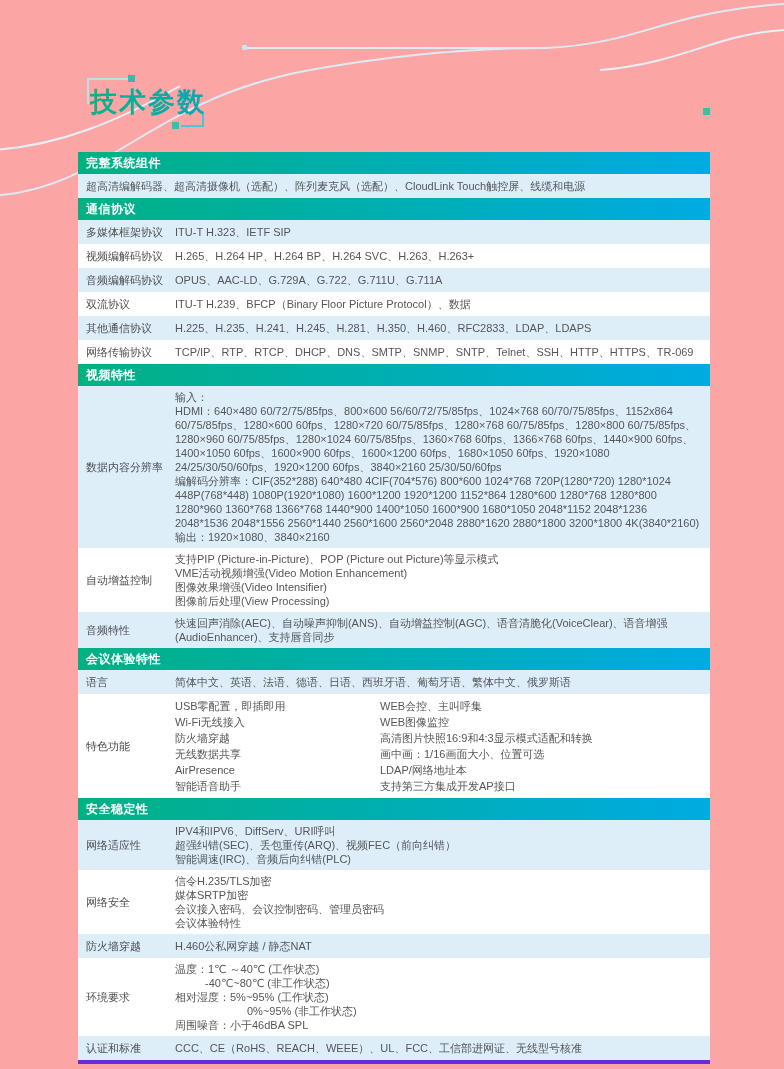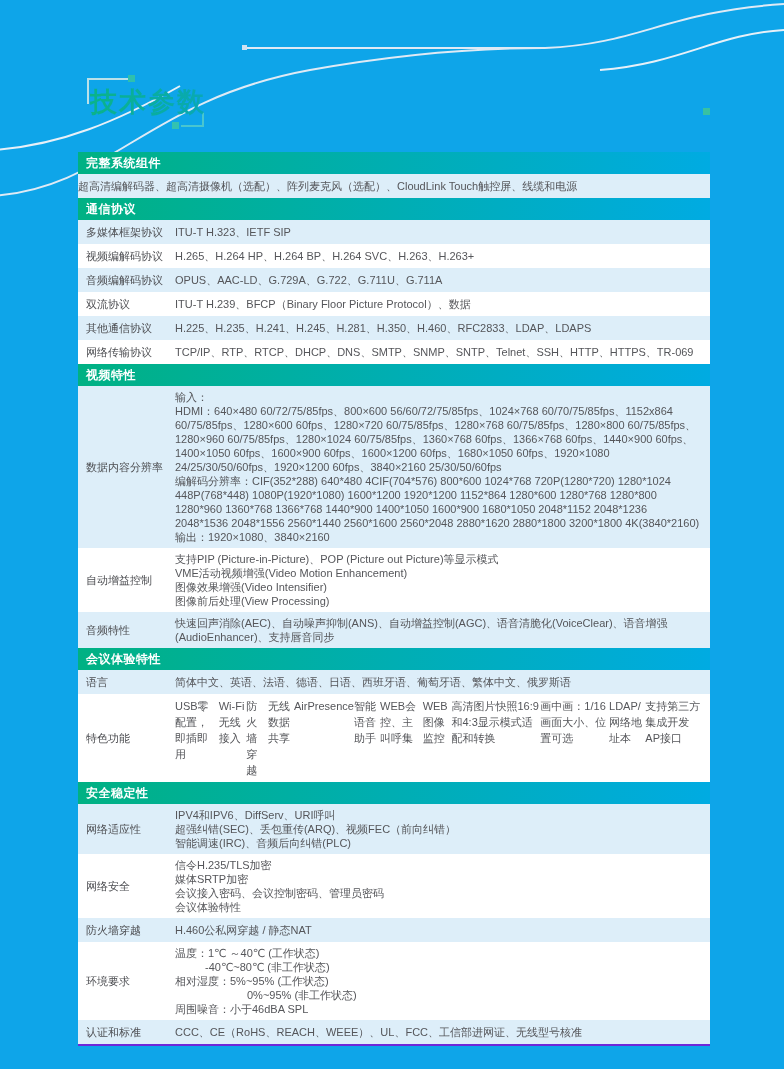--- a/index.html
+++ b/index.html
@@ -1,56 +1,56 @@
 <!DOCTYPE html>
 <html><head>
 <meta charset="utf-8">
 <style>
   html,body{margin:0;padding:0;background:#fff;}
   .page{
-    position:relative;width:784px;height:1069px;background:#0ea5e9;overflow:hidden;
+    position:relative;width:784px;height:1069px;background:#fca5a5;overflow:hidden;
     font-family:"Liberation Sans","DejaVu Sans",sans-serif;
   }
   .bg-curves{position:absolute;left:0;top:0;pointer-events:none;}
   .page-title{
     position:absolute;left:90px;top:84px;margin:0;
     font-size:27px;font-weight:bold;letter-spacing:2px;color:#00b18c;
   }
   @supports ((-webkit-background-clip:text) or (background-clip:text)){
     .page-title{
       background:linear-gradient(90deg,#0ab389,#09a8b4);
       -webkit-background-clip:text;background-clip:text;
       color:transparent;-webkit-text-fill-color:transparent;
     }
   }
   .spec-table{
     position:absolute;left:78px;top:152px;width:632px;
-    border-bottom:2px solid #6d28d9;font-size:11px;color:#55565a;
+    border-bottom:4px solid #6d28d9;font-size:11px;color:#55565a;
   }
   .sec-header{
     height:22px;display:flex;align-items:center;box-sizing:border-box;
     padding:0 8px;background:linear-gradient(90deg,#00b183,#00abe2);
     color:#ffffff;font-size:12px;font-weight:bold;letter-spacing:0.5px;
   }
   .row{display:flex;background:#ffffff;min-height:24px;box-sizing:border-box;}
   .row.alt{background:#ddeef9;}
   .row .label{
     flex:0 0 97px;width:97px;box-sizing:border-box;
     padding:4px 2px 4px 8px;display:flex;align-items:center;
     color:#4d4e52;
     text-align:right;
   }
   .row .value{
     flex:1;box-sizing:border-box;padding:4px 8px 4px 0;
     display:flex;flex-direction:column;justify-content:center;
   }
-  .row.full .value{padding-left:0;}
+  .row.full .value{padding-left:8px;}
   .line{line-height:14px;}
   .cols{display:flex;}
-  .col{display:flex;}
+  .col{display:flex;flex-direction:column;}
   .col.c0{width:205px;flex:0 0 205px;}
   .col.c1{flex:1;}
   .cols .line{line-height:16px;}
   .line.ind-1{padding-left:30px;}
   .line.ind-2{padding-left:72px;}
 </style>
 </head>
 <body>
 
 <div class="page">

